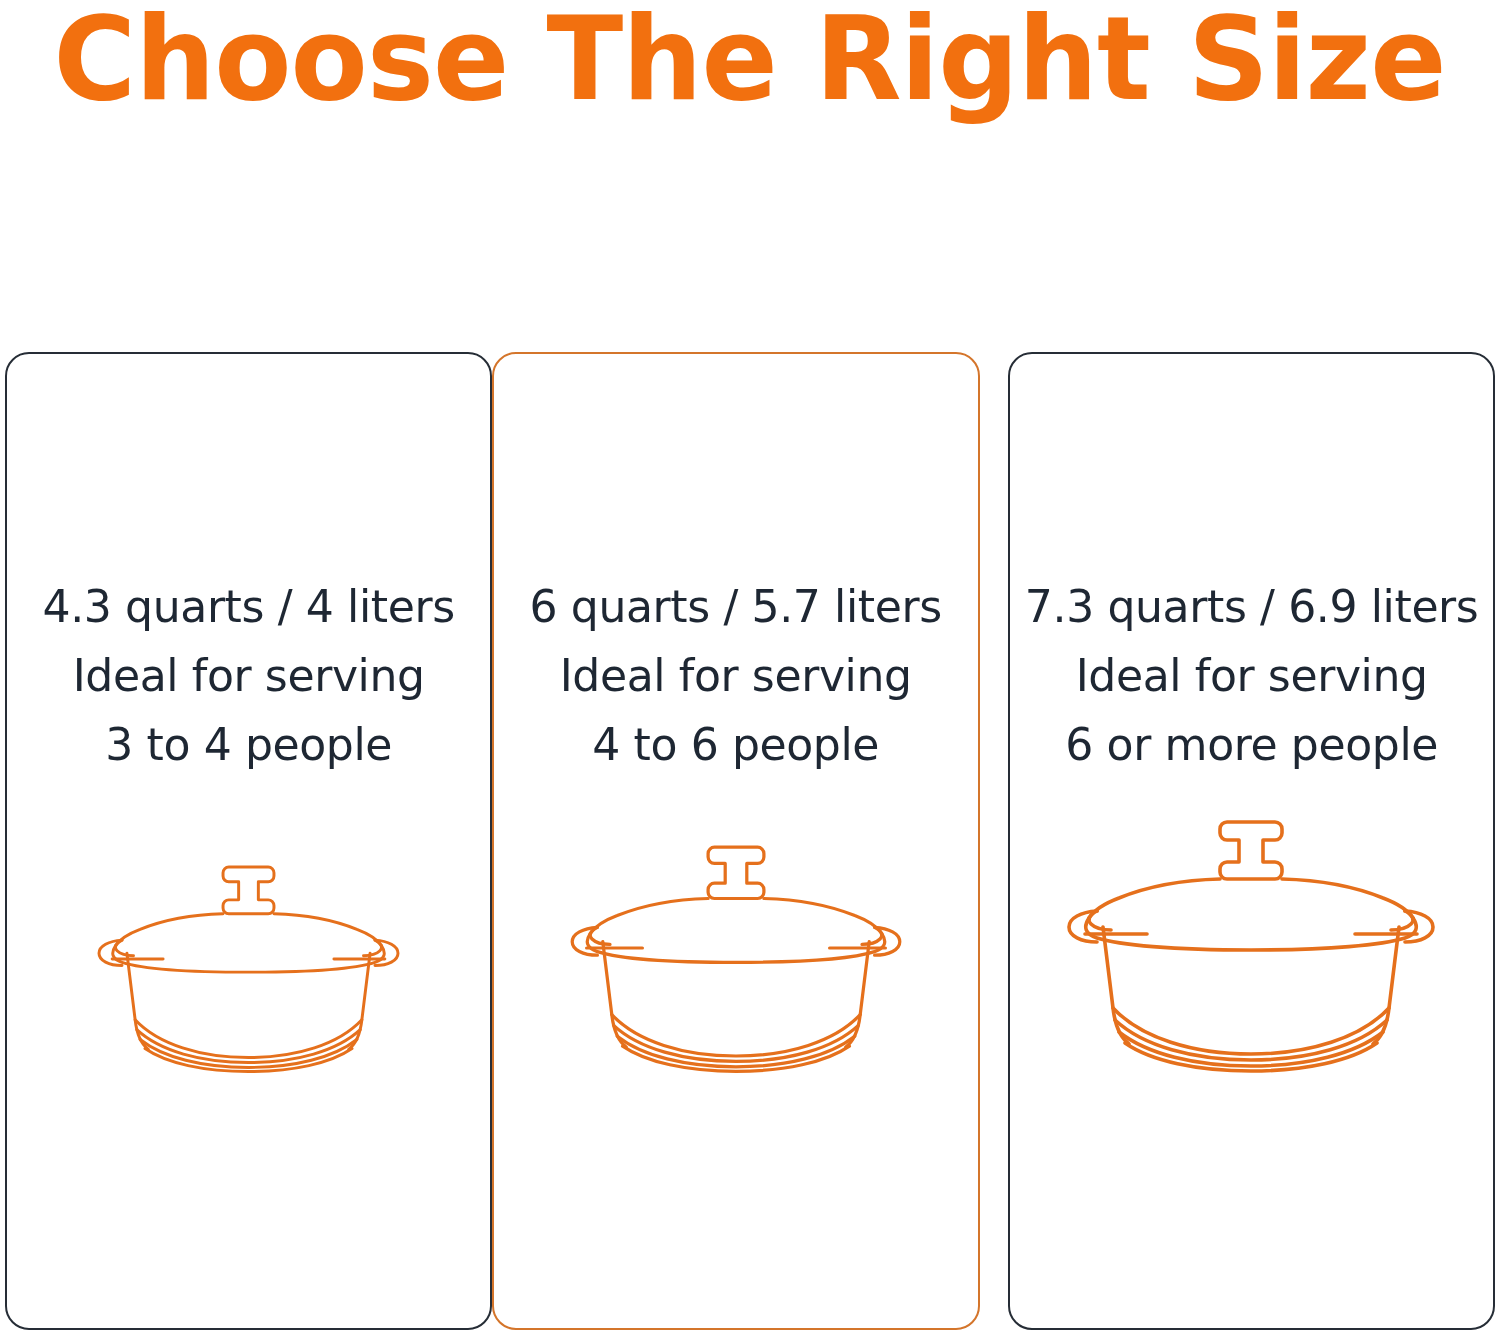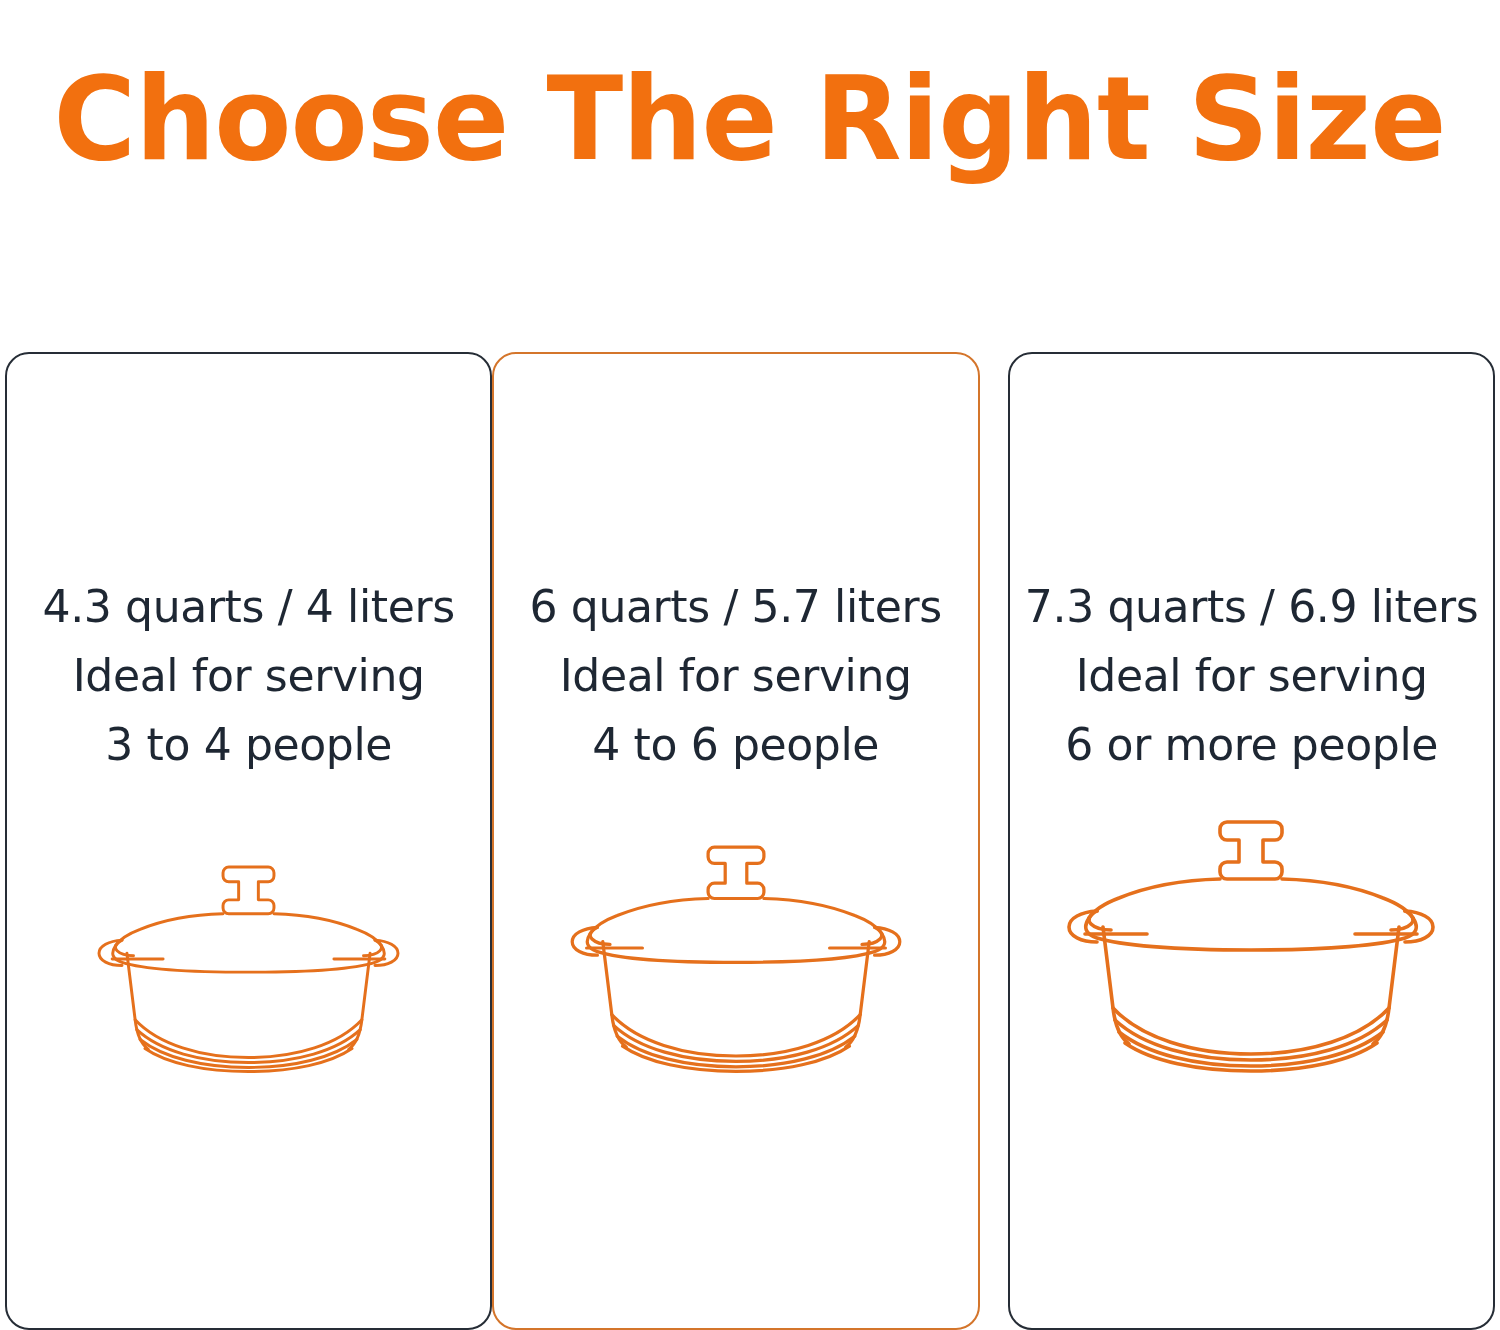--- a/index.html
+++ b/index.html
@@ -18,23 +18,22 @@
     background: #ffffff;
   }
 
   
   .title-wrap {
     position: absolute;
     left: 0; top: 0;
     width: 1500px;
     height: 130px;
     display: flex;
-    align-items: flex-end;
+    align-items: flex-start;
     justify-content: center;
-    margin-top: 48px;
   }
   .title {
     font-family: "DejaVu Sans", "Liberation Sans", sans-serif;
     font-weight: 700;
     font-size: 116px;
     line-height: 118px;
     letter-spacing: -1px;
     color: #F2700F;
     white-space: nowrap;
     transform: scaleX(0.97);

